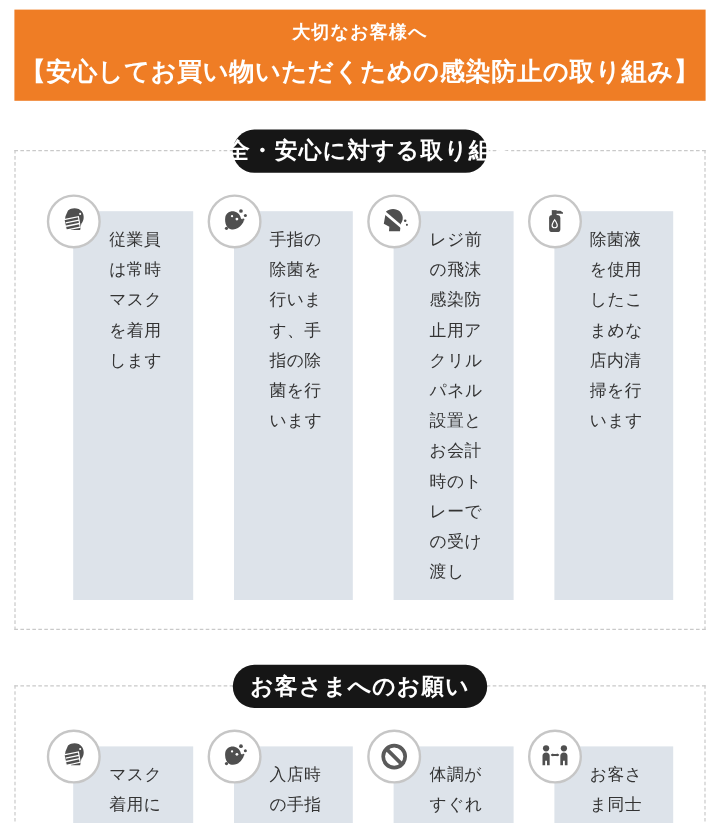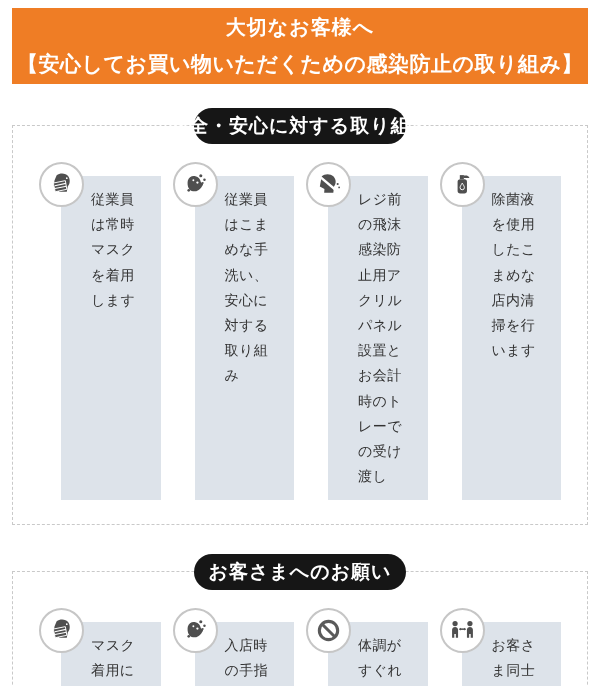--- a/index.html
+++ b/index.html
@@ -17,21 +17,21 @@
     background: #ef7d25;
     color: #ffffff;
     display: flex;
     flex-direction: column;
     align-items: center;
     justify-content: center;
     gap: 9px;
     font-weight: bold;
     text-align: center;
   }
-  .banner .line1 { font-size: 20px; letter-spacing: 1px; }
+  .banner .line1 { font-size: 15px; letter-spacing: 1px; }
   .banner .line2 { font-size: 21px; letter-spacing: 0.5px; }
 
   
   .section {
     position: relative;
     margin: 41px 12px 0;
     border: 1px dashed #c9c9c9;
     padding: 50px 26px 24px;
     background: #ffffff;
   }
@@ -123,21 +123,21 @@
         <svg width="27" height="27" viewBox="0 0 28 28">
           <circle cx="19.5" cy="5" r="1.6" fill="#4f4f4f"></circle>
           <circle cx="23.3" cy="9" r="1.3" fill="#4f4f4f"></circle>
           <circle cx="21.5" cy="12.5" r="1" fill="#4f4f4f"></circle>
           <path fill="#4f4f4f" d="M6 10c1-3.5 4.5-5.5 8-4.5 3 .8 5 3 5.5 6l2 1.5c1 1-.5 2.5-1.5 4-1.8 2.6-5 4.5-8.5 4C7.5 20.5 5 16 6 10z"></path>
           <circle cx="7" cy="20" r="1.4" fill="#4f4f4f"></circle>
           <circle cx="16" cy="12" r="1.2" fill="#ffffff"></circle>
           <circle cx="11.8" cy="9.5" r="1" fill="#ffffff"></circle>
         </svg>
       </span>
-      <div class="text-box">従業員はこまめな手洗い、安心に対する取り組み</div>
+      <div class="text-box">手指の除菌を行います、手指の除菌を行います</div>
     </div>
 
     <div class="item">
       <span class="icon-circle">
         <svg width="27" height="27" viewBox="0 0 28 28">
           <path fill="#4f4f4f" d="M7 5.5C10 2.5 16 2.5 19 5.5c3 3 3.2 7.5.7 10.5l-.7 6.5H9.5l.3-3.8L5 16l1-5.5z"></path>
           <line x1="3.5" y1="4.5" x2="23" y2="21" stroke="#ffffff" stroke-width="2.4"></line>
           <circle cx="23.5" cy="13.5" r="1.1" fill="#4f4f4f"></circle>
           <circle cx="25" cy="17" r="0.9" fill="#4f4f4f"></circle>
         </svg>

